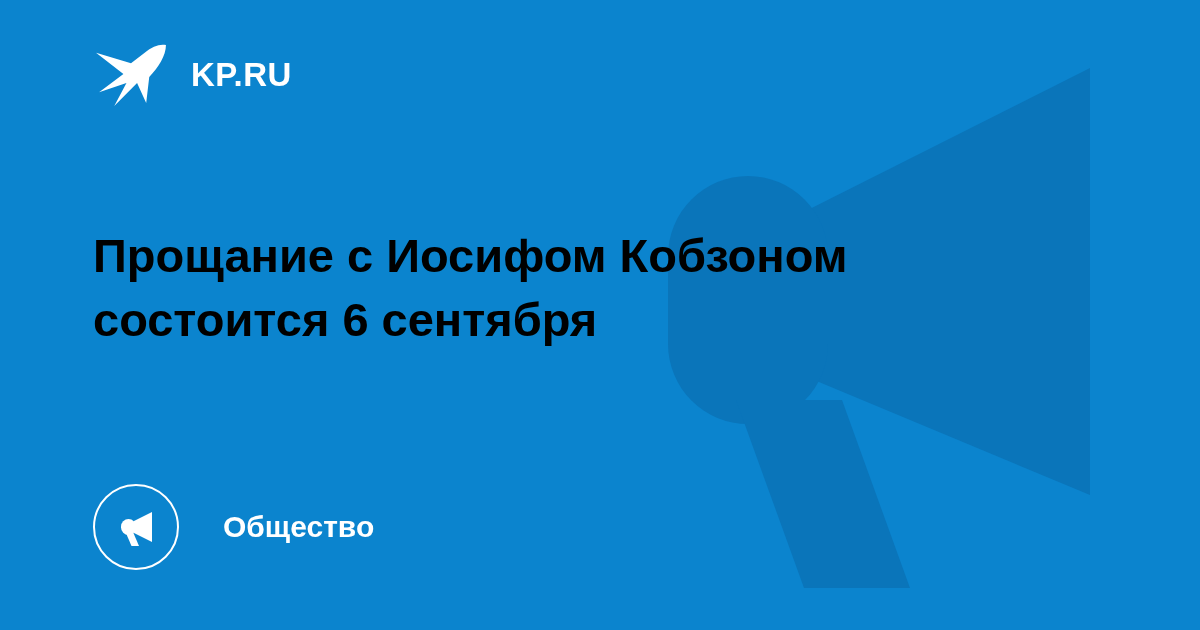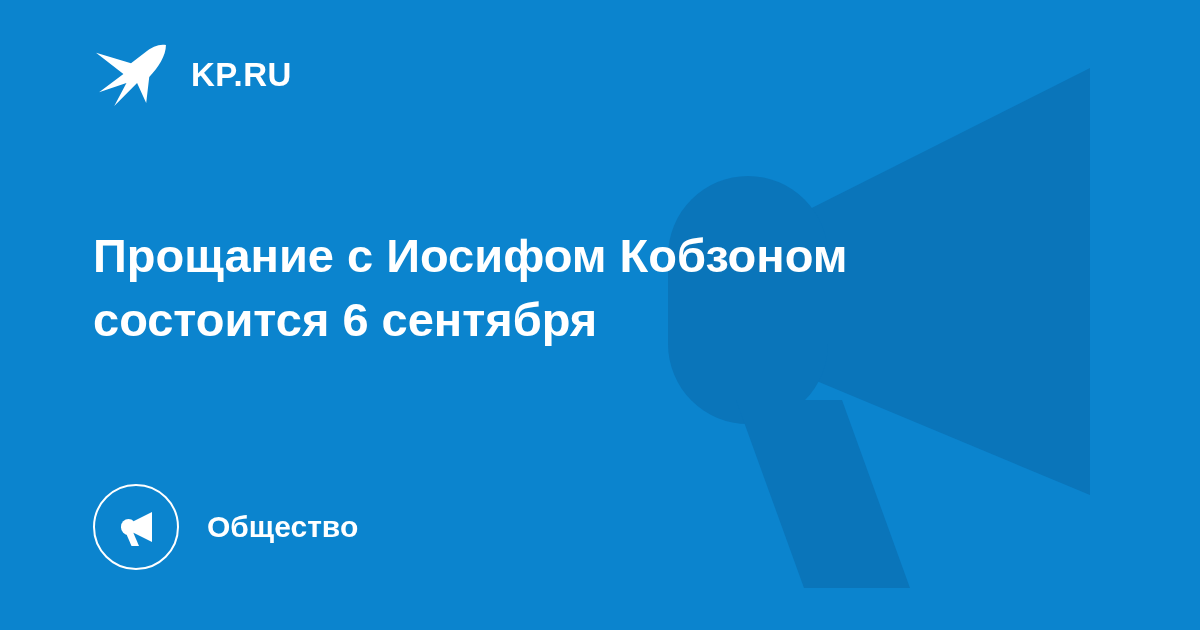--- a/index.html
+++ b/index.html
@@ -60,21 +60,21 @@
     white-space: nowrap;
   }
 
   
   #headline {
     position: absolute;
     left: 93px;
     top: 224px;
     width: 960px;
     z-index: 3;
-    color: #ffffff;
+    color: #000000;
     font-size: 47px;
     font-weight: bold;
     line-height: 64px;
     letter-spacing: 0px;
   }
 
   #headline .hl-line { display: block; white-space: nowrap; }
 
   
   #category {
@@ -93,21 +93,21 @@
     border-radius: 50%;
     display: flex;
     align-items: center;
     justify-content: center;
     flex: none;
   }
 
   #category-circle svg { display: block; }
 
   #category-label {
-    margin-left: 28px;
+    margin-left: 44px;
     color: #ffffff;
     font-size: 30px;
     font-weight: bold;
     line-height: 1;
     white-space: nowrap;
   }
 </style>
 </head>
 <body>
 

